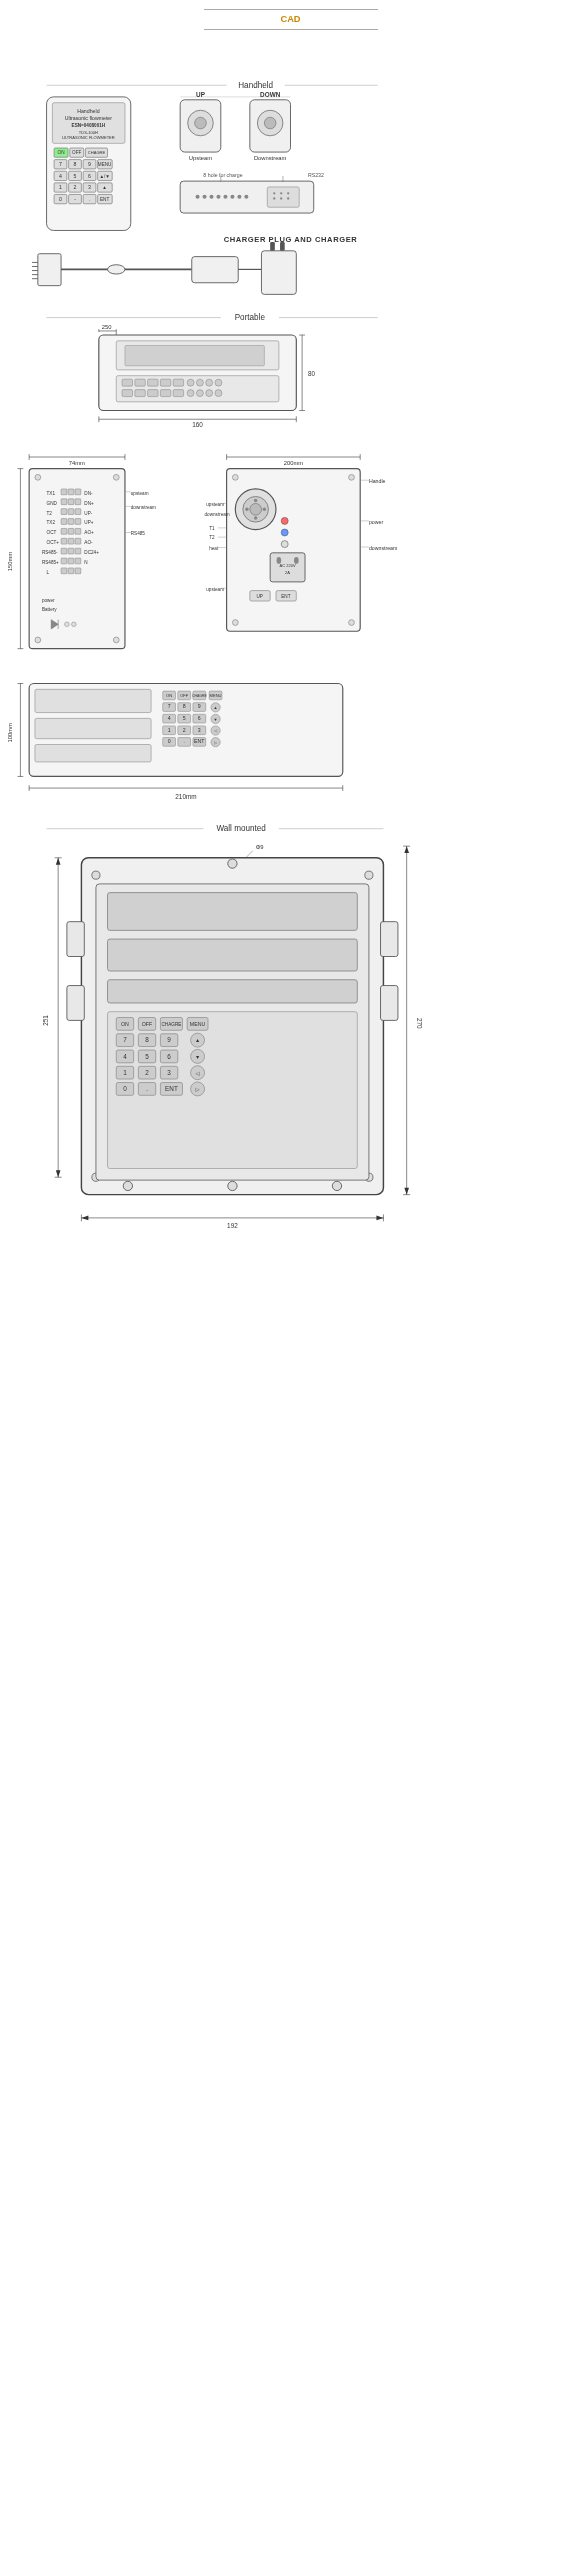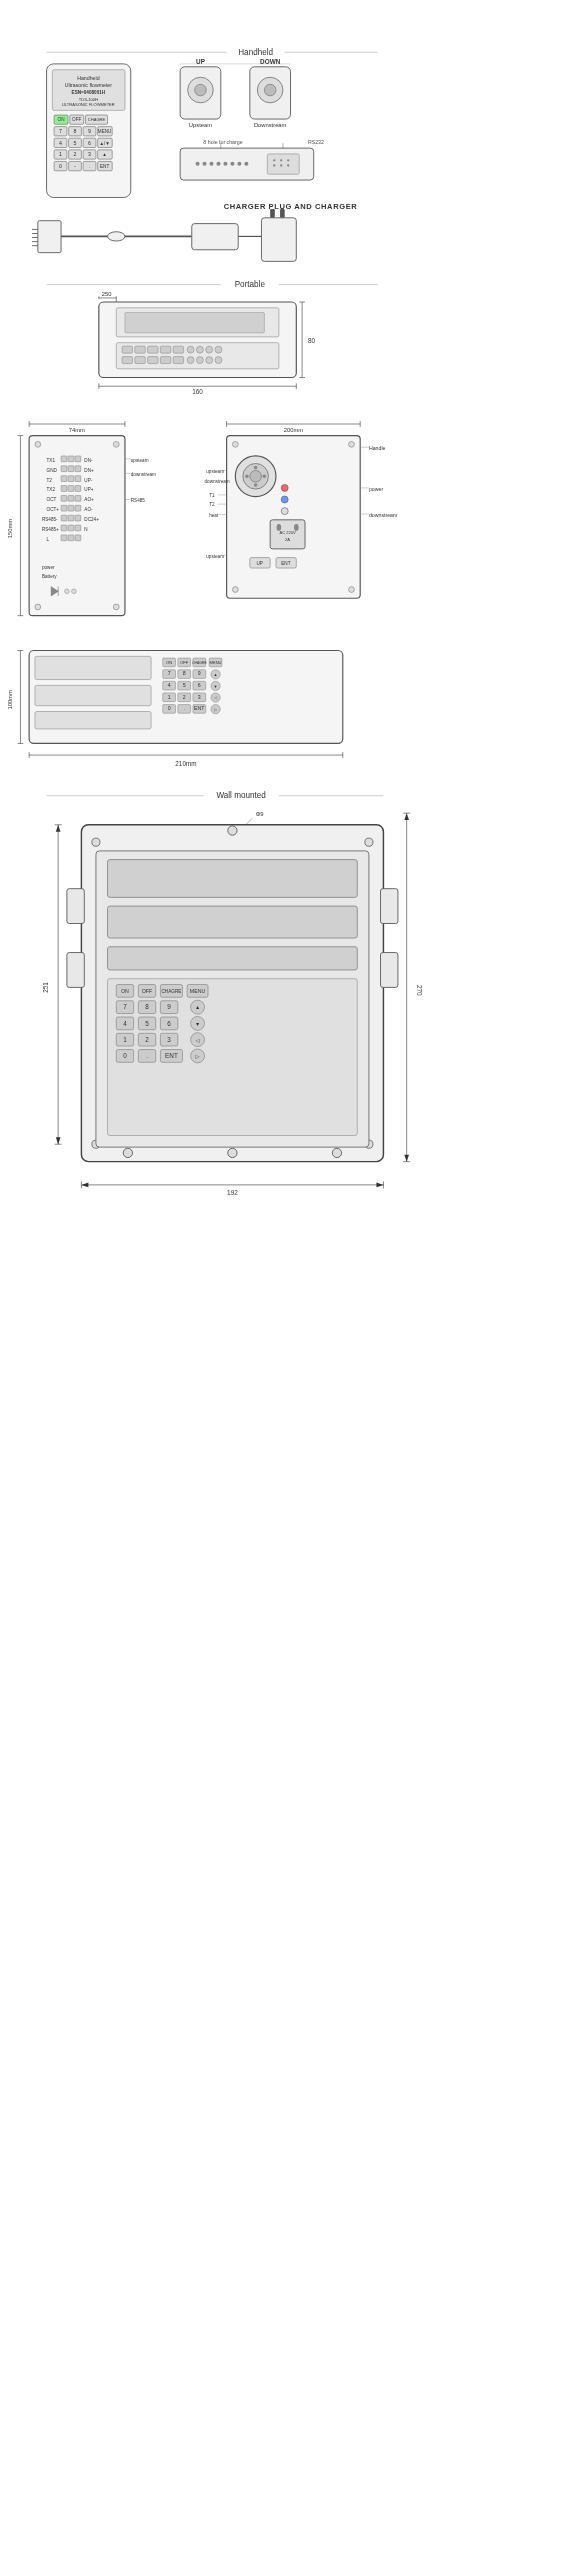--- a/index.html
+++ b/index.html
@@ -34,20 +34,27 @@
     .diagram-svg {
       display: block;
       margin: 0 auto;
     }
   </style>
 </head>
 <body>
 
 <div class="page-container">
 
+  <div class="cad-header">
+    <div style="width:174px; margin:0 auto; position:relative;">
+      <div style="border-top:0.6px solid #aaa; margin-bottom:4.6px;"></div>
+      <span class="cad-title">CAD</span>
+      <div style="border-top:0.6px solid #aaa; margin-top:4.6px;"></div>
+    </div>
+  </div>
 
   <svg class="diagram-svg" width="581" height="2544" viewBox="0 0 1000 4380" xmlns="http://www.w3.org/2000/svg" style="font-family: Arial, sans-serif;">
 
     <line x1="80" y1="90" x2="390" y2="90" stroke="#aaa" stroke-width="1"></line>
     <text x="440" y="94" font-size="14" fill="#333" text-anchor="middle">Handheld</text>
     <line x1="490" y1="90" x2="650" y2="90" stroke="#aaa" stroke-width="1"></line>
 
     <rect x="80" y="110" width="145" height="230" rx="12" ry="12" fill="#f5f5f5" stroke="#555" stroke-width="1.5"></rect>
 
     <rect x="90" y="120" width="125" height="70" rx="3" fill="#e0e0e0" stroke="#888" stroke-width="1"></rect>

